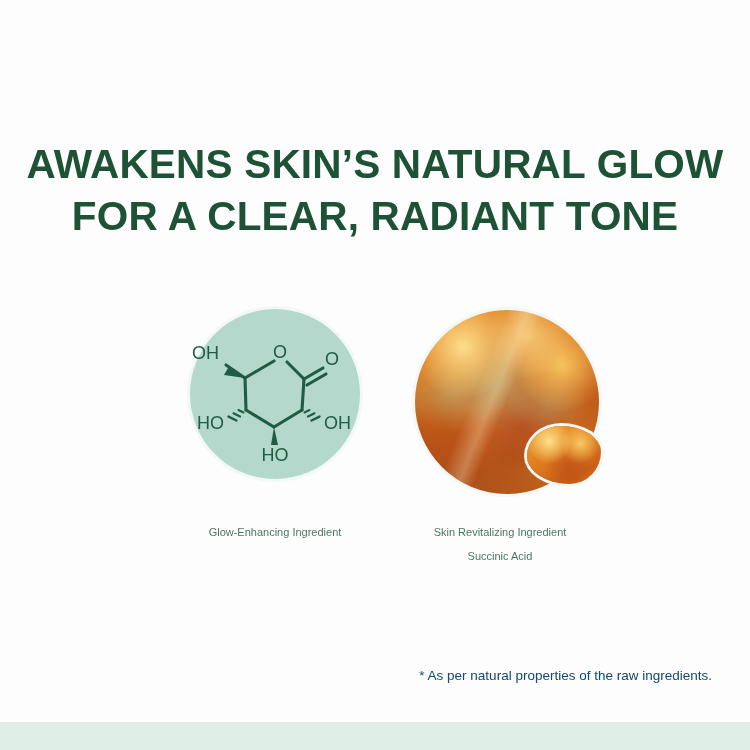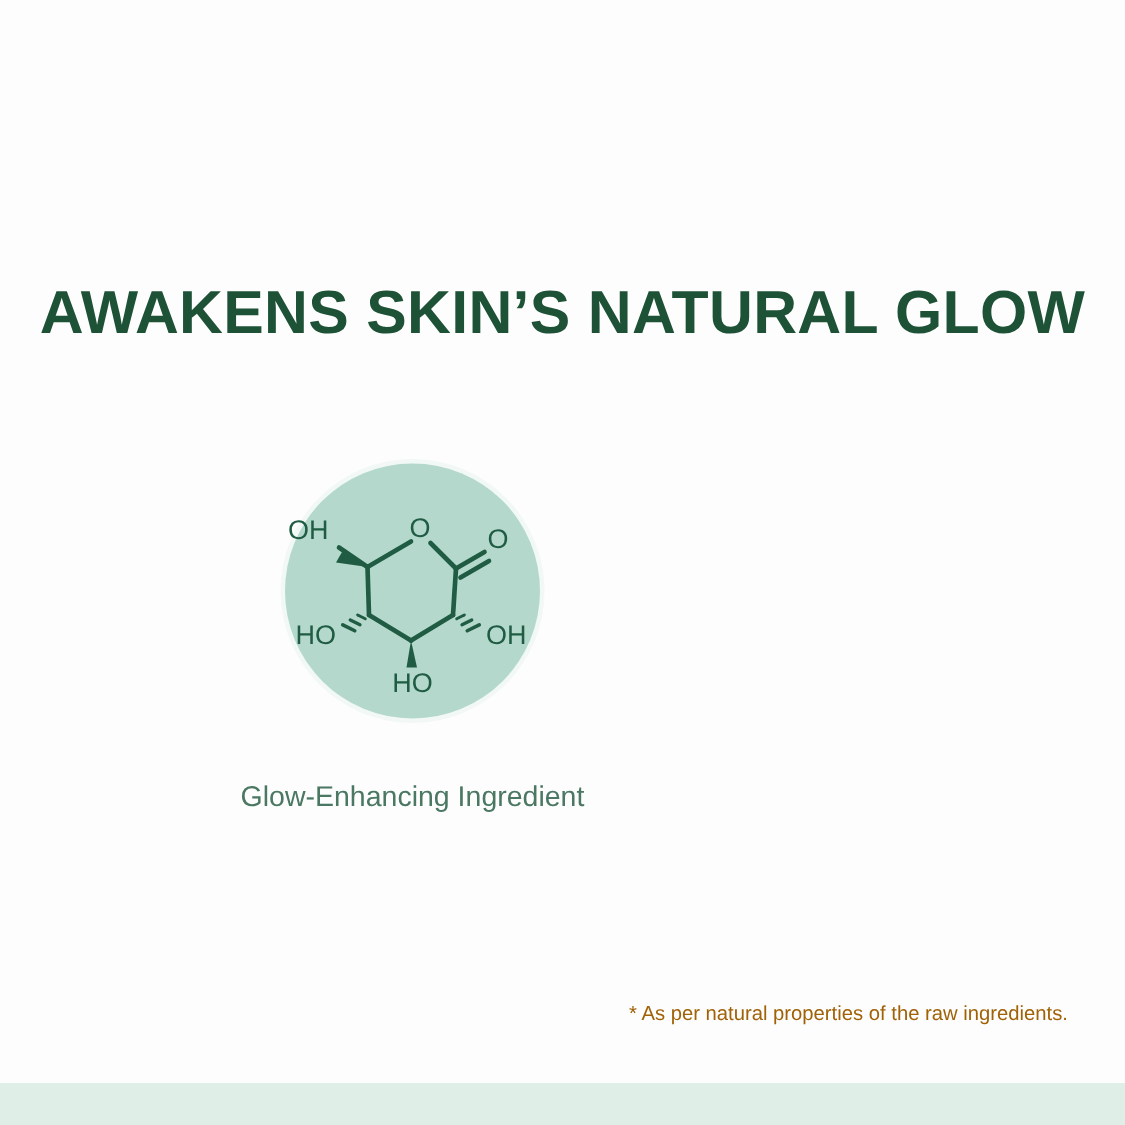--- a/index.html
+++ b/index.html
@@ -33,21 +33,20 @@
     color: #1d5236;
     font-family: "Liberation Sans", sans-serif;
     font-weight: 700;
     font-size: 40.5px;
     letter-spacing: 0.2px;
     line-height: 52px;
   }
   .headline .line {
     display: block;
     white-space: nowrap;
-    margin-top: 44px;
   }
 
   
   .ingredients {
     position: absolute;
     top: 308px;
     left: 0;
     width: 596px;
     height: 270px;
   }
@@ -139,32 +138,32 @@
 
   
   .caption {
     position: absolute;
     top: 212px;
     left: 0;
     width: 290px;
     text-align: center;
     color: #4a7862;
     font-family: "Liberation Sans", sans-serif;
-    font-size: 19px;
+    font-size: 11px;
     font-weight: 400;
     line-height: 24px;
   }
   .caption .cline { display: block; white-space: nowrap; }
 
   
   .footnote {
     position: absolute;
     top: 668px;
     right: 38px;
-    color: #a16207;
+    color: #0c4a6e;
     font-family: "Liberation Sans", sans-serif;
     font-size: 13.5px;
     font-weight: 400;
     white-space: nowrap;
   }
 
   
   .bottom-band {
     position: absolute;
     left: 0;
@@ -174,20 +173,21 @@
     background: #dfeee7;
   }
 </style>
 </head>
 <body>
 
 <div class="canvas">
 
   <div class="headline">
     <span class="line">AWAKENS SKIN’S NATURAL GLOW</span>
+    <span class="line">FOR A CLEAR, RADIANT TONE</span>
   </div>
 
   <div class="ingredients">
 
     <div class="ingredient left">
       <div class="circle-wrap">
         <div class="mol-circle"></div>
         <svg class="mol-svg" viewBox="0 0 170 170">
           <g fill="none" stroke="#1f5c43" stroke-width="3.1" stroke-linecap="round" stroke-linejoin="round">
 
@@ -228,20 +228,32 @@
             <text x="85" y="152" text-anchor="middle">HO</text>
             <text x="134" y="120" text-anchor="start">OH</text>
           </g>
         </svg>
       </div>
       <div class="caption">
         <span class="cline">Glow-Enhancing Ingredient</span>
       </div>
     </div>
 
+    <div class="ingredient right">
+      <div class="circle-wrap">
+        <div class="amber-wrap">
+          <div class="amber-circle"></div>
+          <div class="amber-nugget"></div>
+        </div>
+      </div>
+      <div class="caption">
+        <span class="cline">Skin Revitalizing Ingredient</span>
+        <span class="cline">Succinic Acid</span>
+      </div>
+    </div>
 
   </div>
 
   <div class="footnote">* As per natural properties of the raw ingredients.</div>
 
   <div class="bottom-band"></div>
 
 </div>
 
 </body></html>

